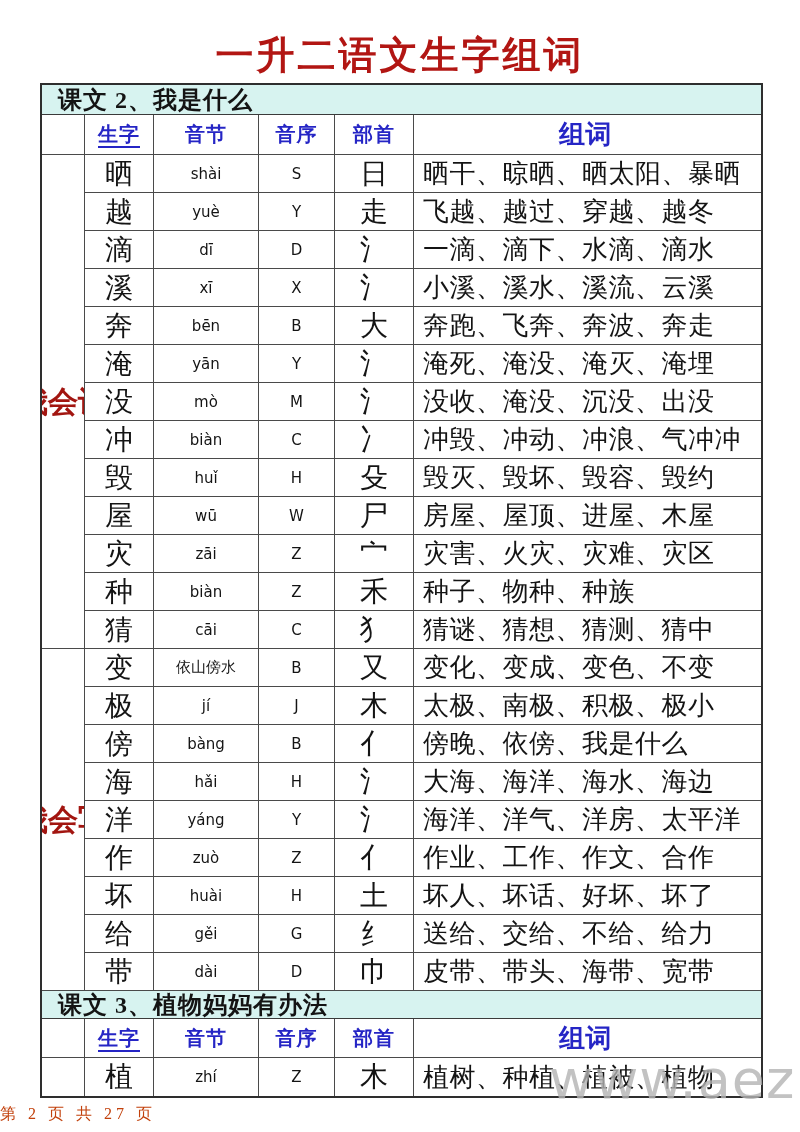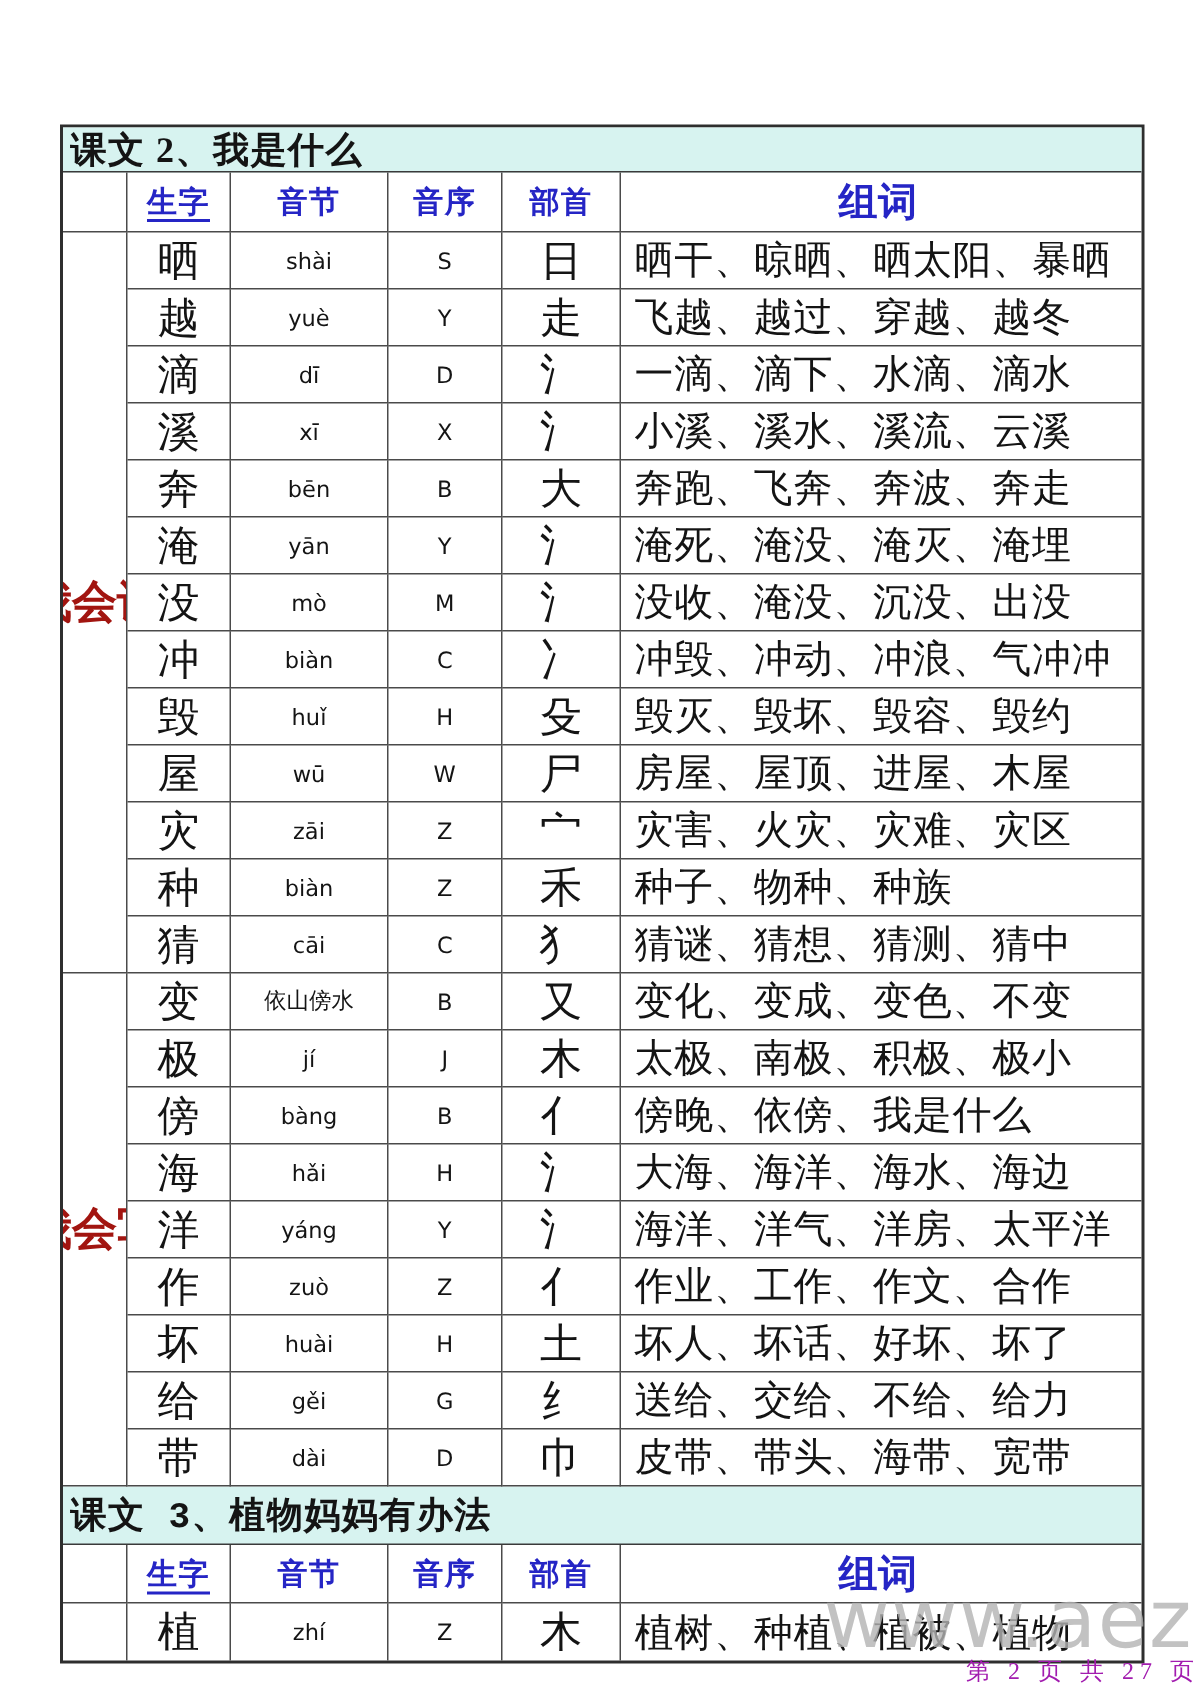--- a/index.html
+++ b/index.html
@@ -14,24 +14,24 @@
     color:#b21613; letter-spacing:3px;
   }
   .tablewrap {
     position:absolute; top:83px; left:40px; width:723px;
     border:2px solid #2e2e2e; background:#fff;
   }
   .section-bar {
     display:flex; align-items:center;
     background:#d7f3f0; color:#141414;
     font-size:24px; font-weight:bold; letter-spacing:1px;
-    padding-left:5px; border-bottom:1px solid #3a3a3a;
+    padding-left:16px; border-bottom:1px solid #3a3a3a;
   }
   .bar1 { height:30px; }
-  .bar2 { height:39px;font-family:Liberation Mono, monospace; }
+  .bar2 { height:28px; }
   .grid { display:grid; grid-template-columns:43px 69px 105px 76px 79px 1fr; width:100%; }
   .g1 { grid-template-rows:40px repeat(22, 38px); }
   .g2 { grid-template-rows:39px 38px; }
   .row { display:contents; }
   .cell {
     display:flex; align-items:center; justify-content:center;
     border-right:1px solid #4a4a4a; border-bottom:1px solid #4a4a4a;
     overflow:hidden; white-space:nowrap; color:#141414;
   }
   .c-words { border-right:none; justify-content:flex-start; padding-left:9px; padding-right:4px;text-align:center; }
@@ -40,33 +40,34 @@
   .colhead.u { text-decoration:underline; text-underline-offset:5px; text-decoration-thickness:2px; }
   .c-char, .c-radical { font-size:28px; }
   .c-syll, .c-order { font-family:"DejaVu Sans", sans-serif; font-size:15px; }
   .c-words { font-size:26px; letter-spacing:0.5px; }
   .group-label {
     color:#a21510; font-weight:bold; font-size:30px;
     line-height:64px; text-align:center;
   }
   .footer {
     position:absolute; top:1104px; left:0; right:0;
-    text-align:right; font-size:16px; color:#a21caf; letter-spacing:4px;
+    text-align:left; font-size:16px; color:#c2410c; letter-spacing:4px;
   }
   .watermark {
     position:absolute; left:549px; top:1048px;
     font-family:"DejaVu Sans", sans-serif; font-size:54px;
     color:#b3b3b3; opacity:0.8; white-space:nowrap; letter-spacing:1px;
   }
 </style>
 </head>
 <body>
 
 <div class="page">
 
+  <div class="title">一升二语文生字组词</div>
 
   <div class="tablewrap">
 
     <div class="section-bar bar1">课文 2、我是什么</div>
 
     <div class="grid g1">
 
       <div class="row">
         <div class="cell"></div>
         <div class="cell colhead u">生字</div>

